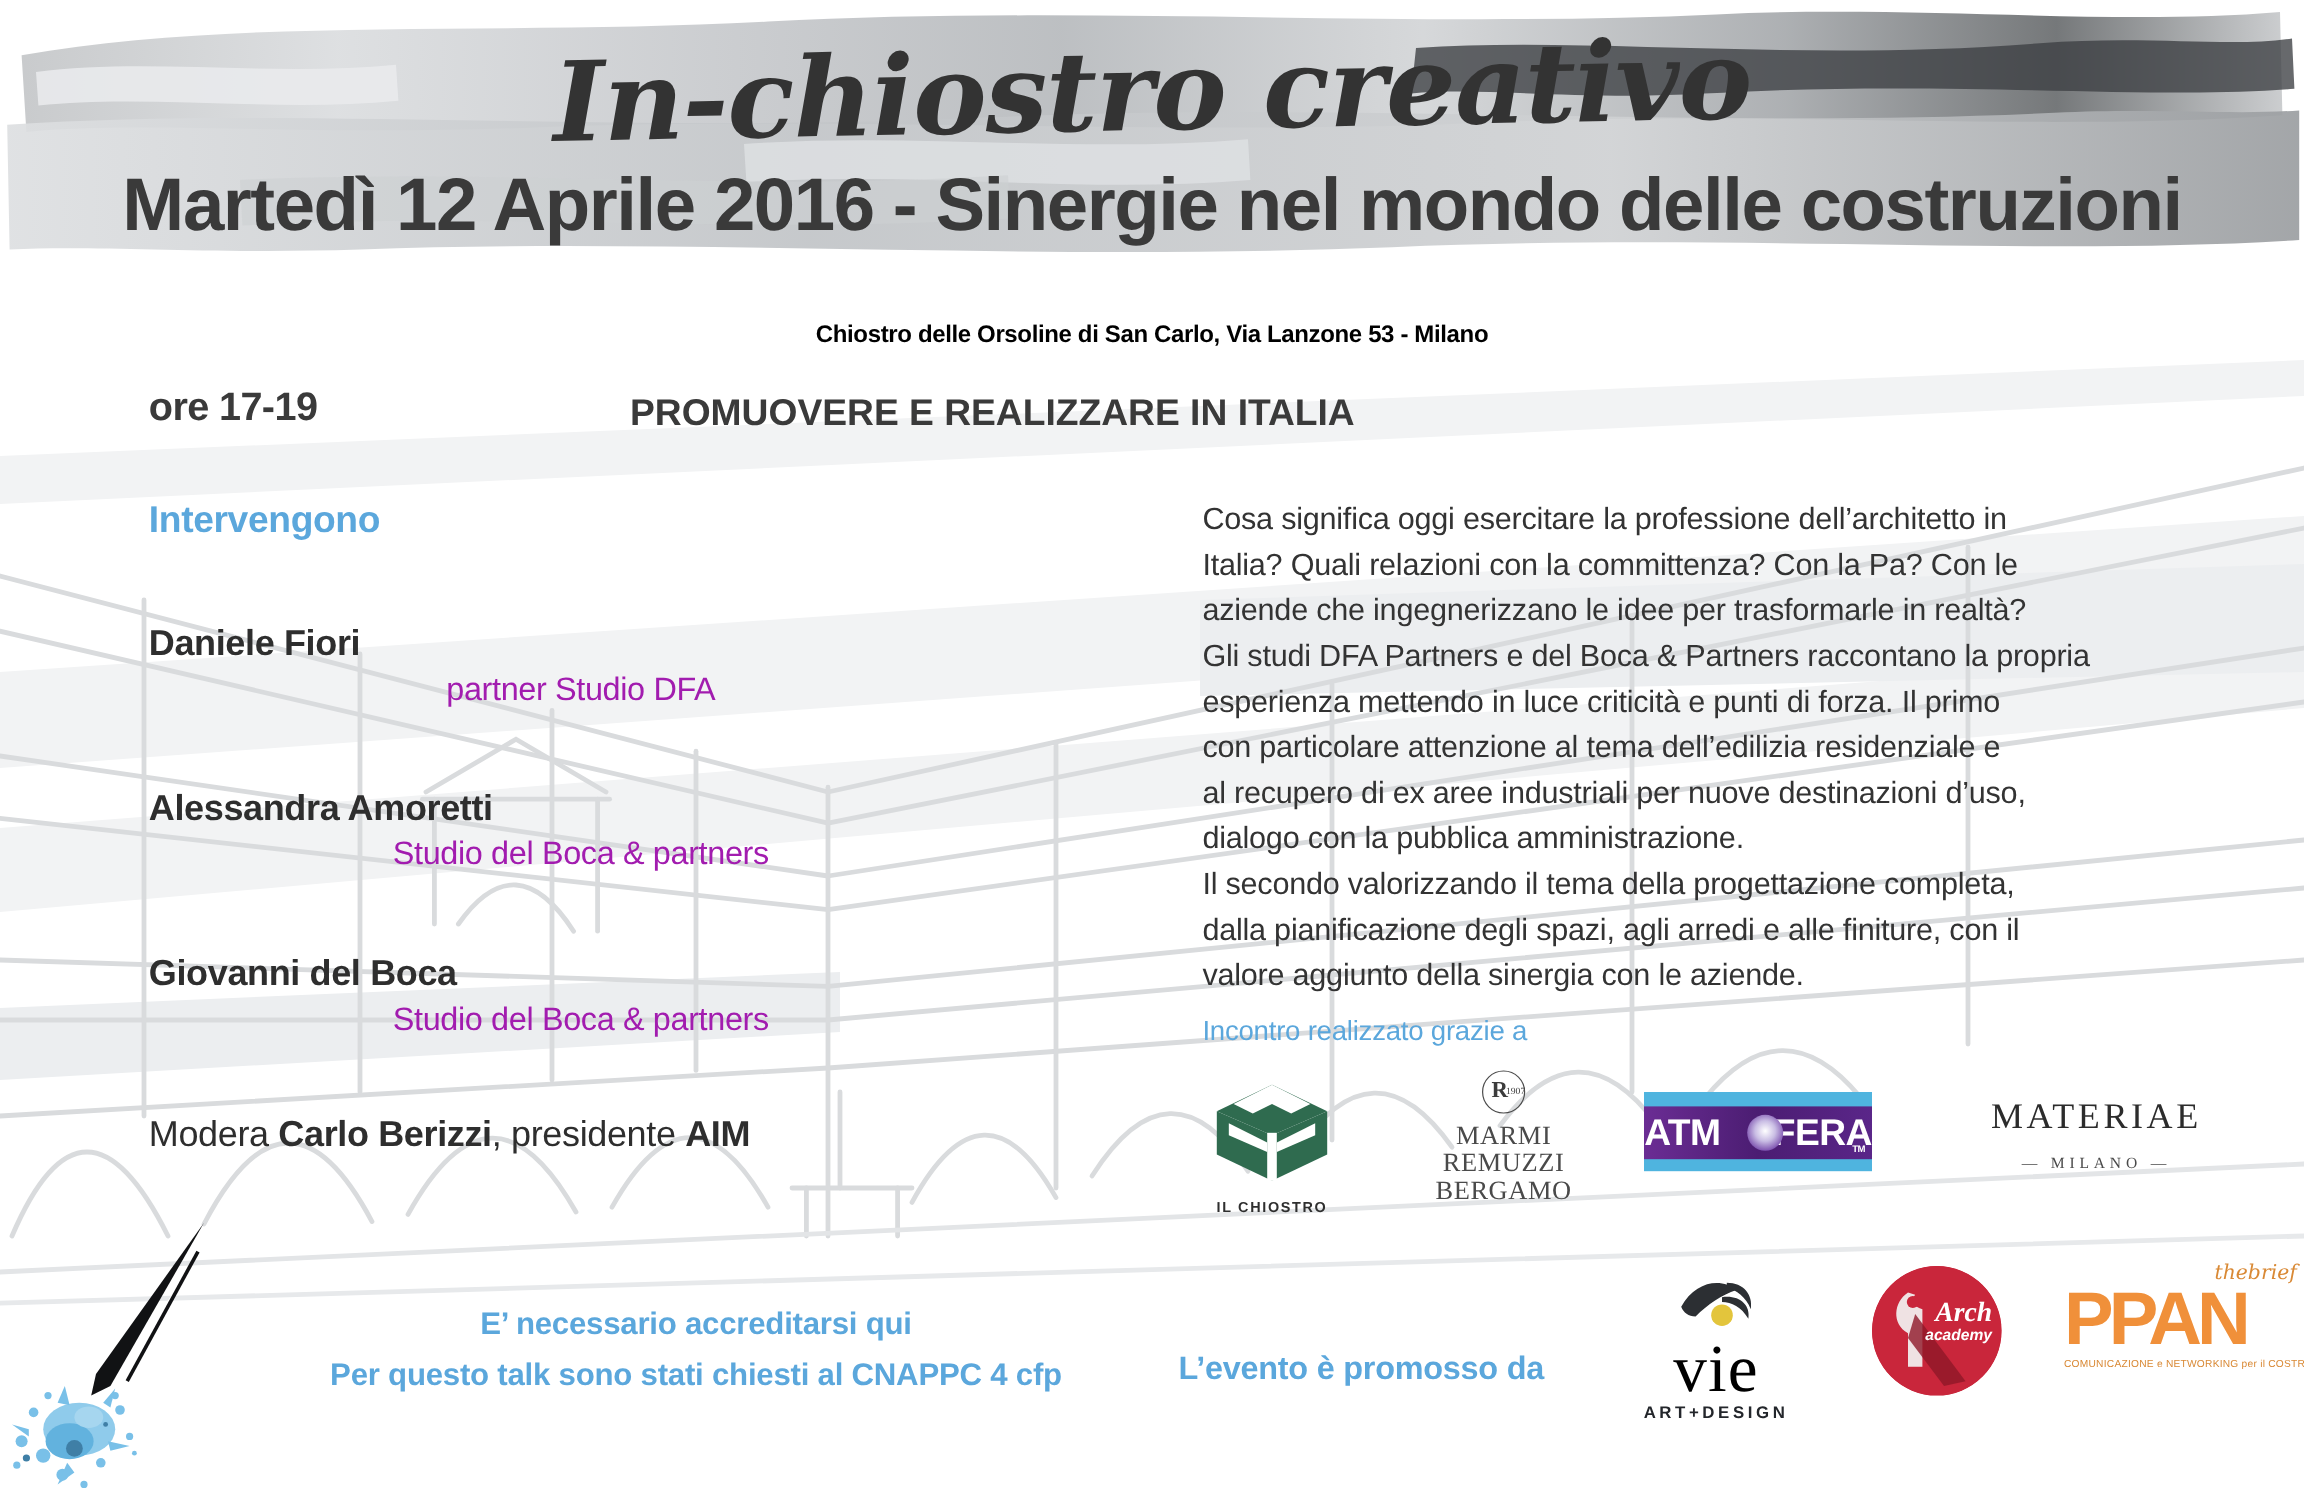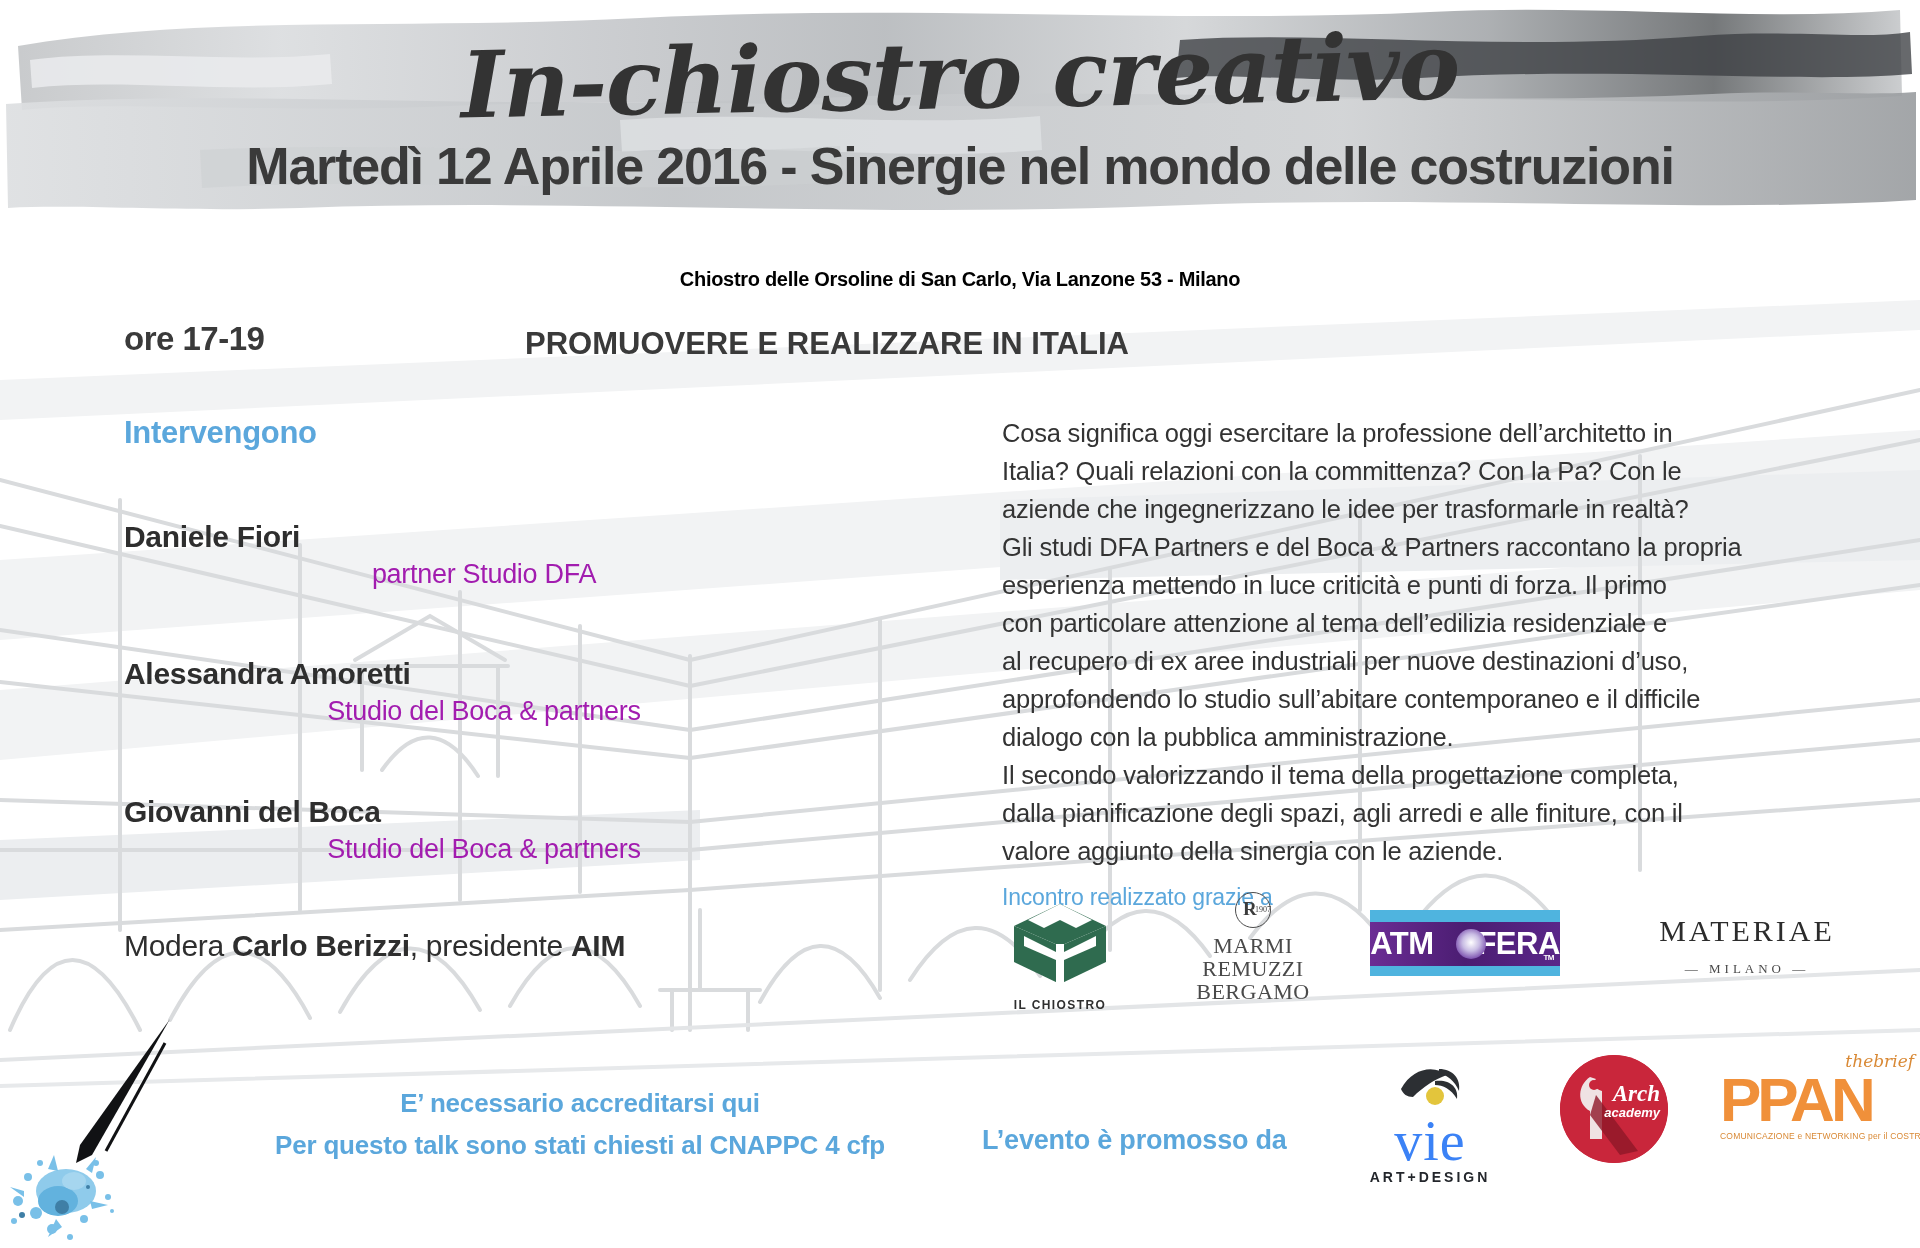--- a/index.html
+++ b/index.html
@@ -20,21 +20,21 @@
   #script-title{
     position:absolute;left:0;top:22px;width:1920px;text-align:center;z-index:3;
     font-family:"DejaVu Serif",serif;
     font-size:92px;font-weight:700;font-style:italic;
     color:#333333;letter-spacing:-1px;
     transform:rotate(-1.1deg);
     white-space:nowrap;
   }
   #main-title{
     position:absolute;left:0;top:136px;width:1920px;text-align:center;z-index:3;
-    font-size:52px;font-weight:700;color:#3a3a3a;
+    font-size:62px;font-weight:700;color:#3a3a3a;
     letter-spacing:-1.2px;white-space:nowrap;
   }
   #venue{
     position:absolute;left:0;top:268px;width:1920px;text-align:center;z-index:3;
     font-size:20px;font-weight:700;color:#000000;letter-spacing:-0.3px;
   }
   #hours{
     position:absolute;left:124px;top:320px;z-index:3;
     font-size:33px;font-weight:700;color:#3a3a3a;letter-spacing:-0.5px;
   }
@@ -107,21 +107,21 @@
     font-size:26px;font-weight:700;color:#5ba7dc;line-height:42px;letter-spacing:-0.2px;
   }
   #promoted-label{
     position:absolute;left:982px;top:1125px;z-index:3;
     font-size:27px;font-weight:700;color:#5ba7dc;letter-spacing:-0.2px;
   }
   #promoters{position:absolute;left:1350px;top:1045px;width:570px;height:160px;z-index:3;}
 
   
   #logo-vie{position:absolute;left:0;top:18px;width:160px;text-align:center;}
-  #logo-vie .vtext{font-family:"Liberation Serif",serif;font-size:56px;line-height:52px;color:#3b82f6;letter-spacing:1px;}
+  #logo-vie .vtext{font-family:"Liberation Serif",serif;font-size:56px;line-height:52px;color:#000000;letter-spacing:1px;}
   #logo-vie .vsub{font-size:14px;font-weight:700;letter-spacing:3px;color:#23262b;margin-top:2px;}
 
   
   #logo-arch{position:absolute;left:210px;top:10px;width:108px;height:108px;border-radius:50%;
     background:#c9263b;overflow:hidden;font-style:italic;}
   #logo-arch .t1{position:absolute;right:8px;top:26px;font-size:23px;font-weight:700;color:#fff;font-family:"Liberation Serif",serif;}
   #logo-arch .t2{position:absolute;right:8px;top:50px;font-size:13px;font-weight:700;color:#fff;}
 
   
   #logo-ppan{position:absolute;left:370px;top:6px;width:200px;}
@@ -265,21 +265,20 @@
 
 <div id="right-col">
   <div id="body-text">
     <p>Cosa significa oggi esercitare la professione dell’architetto in</p>
     <p>Italia? Quali relazioni con la committenza? Con la Pa? Con le</p>
     <p>aziende che ingegnerizzano le idee per trasformarle in realtà?</p>
     <p>Gli studi DFA Partners e del Boca &amp; Partners raccontano la propria</p>
     <p>esperienza mettendo in luce criticità e punti di forza. Il primo</p>
     <p>con particolare attenzione al tema dell’edilizia residenziale e</p>
     <p>al recupero di ex aree industriali per nuove destinazioni d’uso,</p>
-    <p>approfondendo lo studio sull’abitare contemporaneo e il difficile</p>
     <p>dialogo con la pubblica amministrazione.</p>
     <p>Il secondo valorizzando il tema della progettazione completa,</p>
     <p>dalla pianificazione degli spazi, agli arredi e alle finiture, con il</p>
     <p>valore aggiunto della sinergia con le aziende.</p>
   </div>
   <div id="thanks-label">Incontro realizzato grazie a</div>
 </div>
 
 <div id="sponsors">
 

